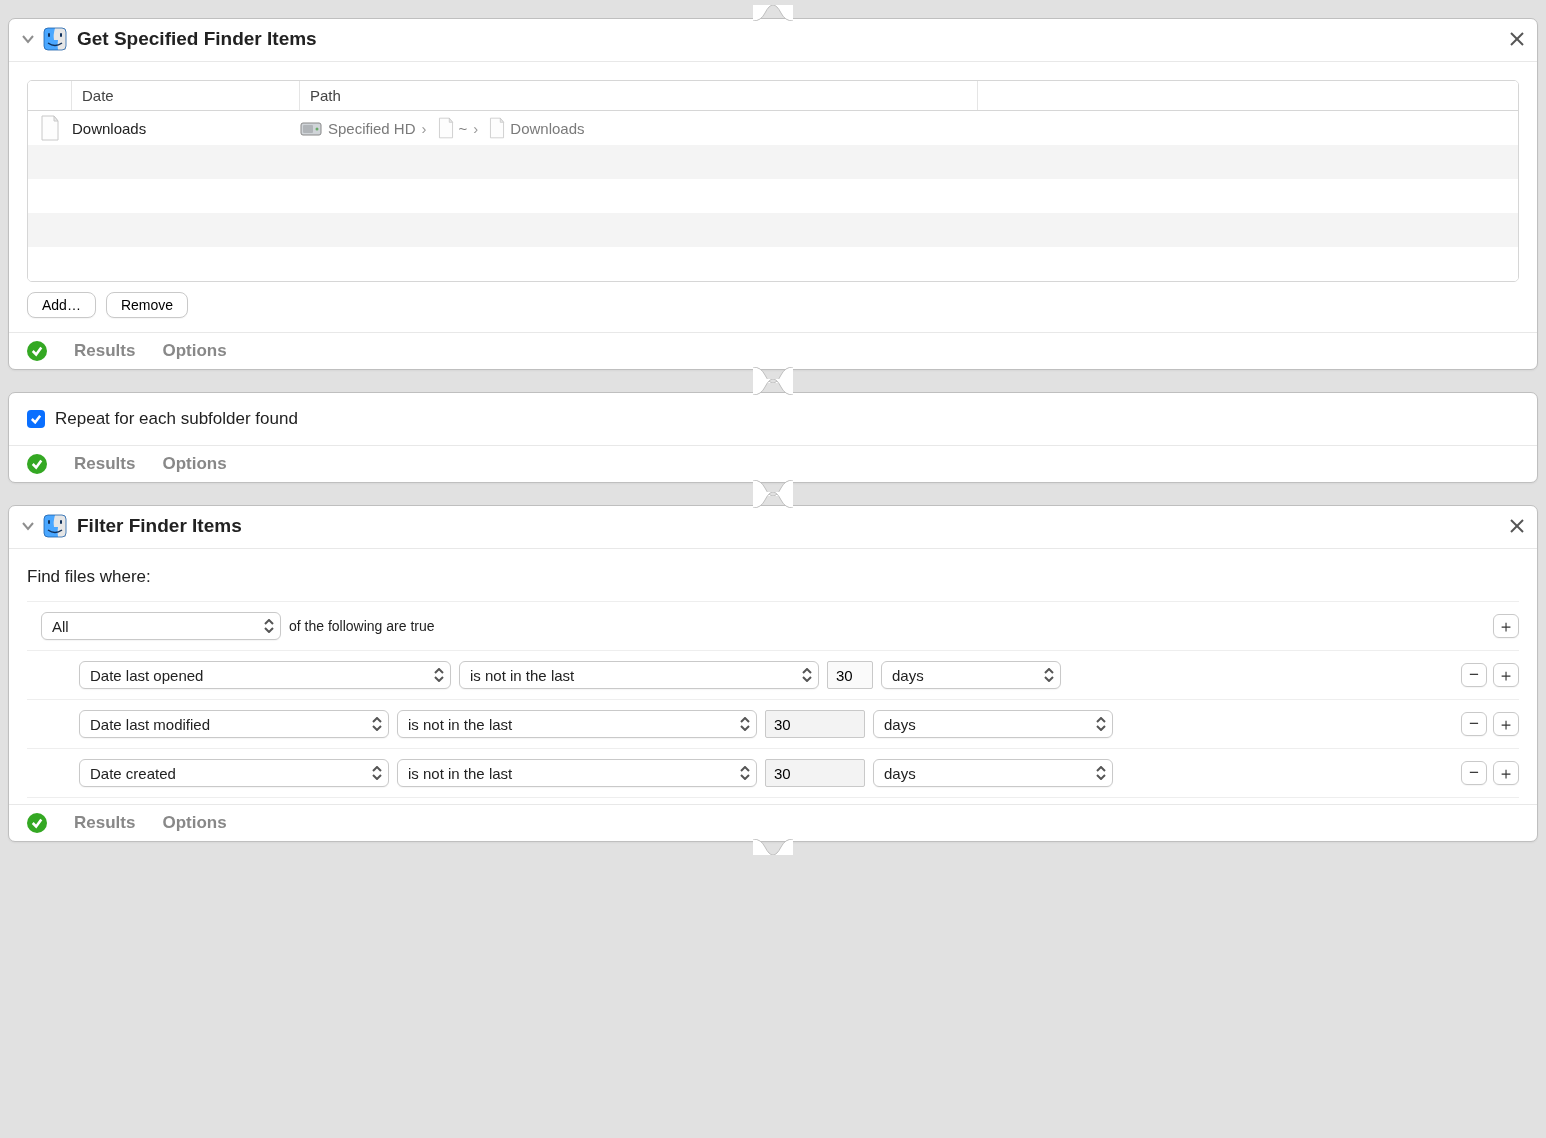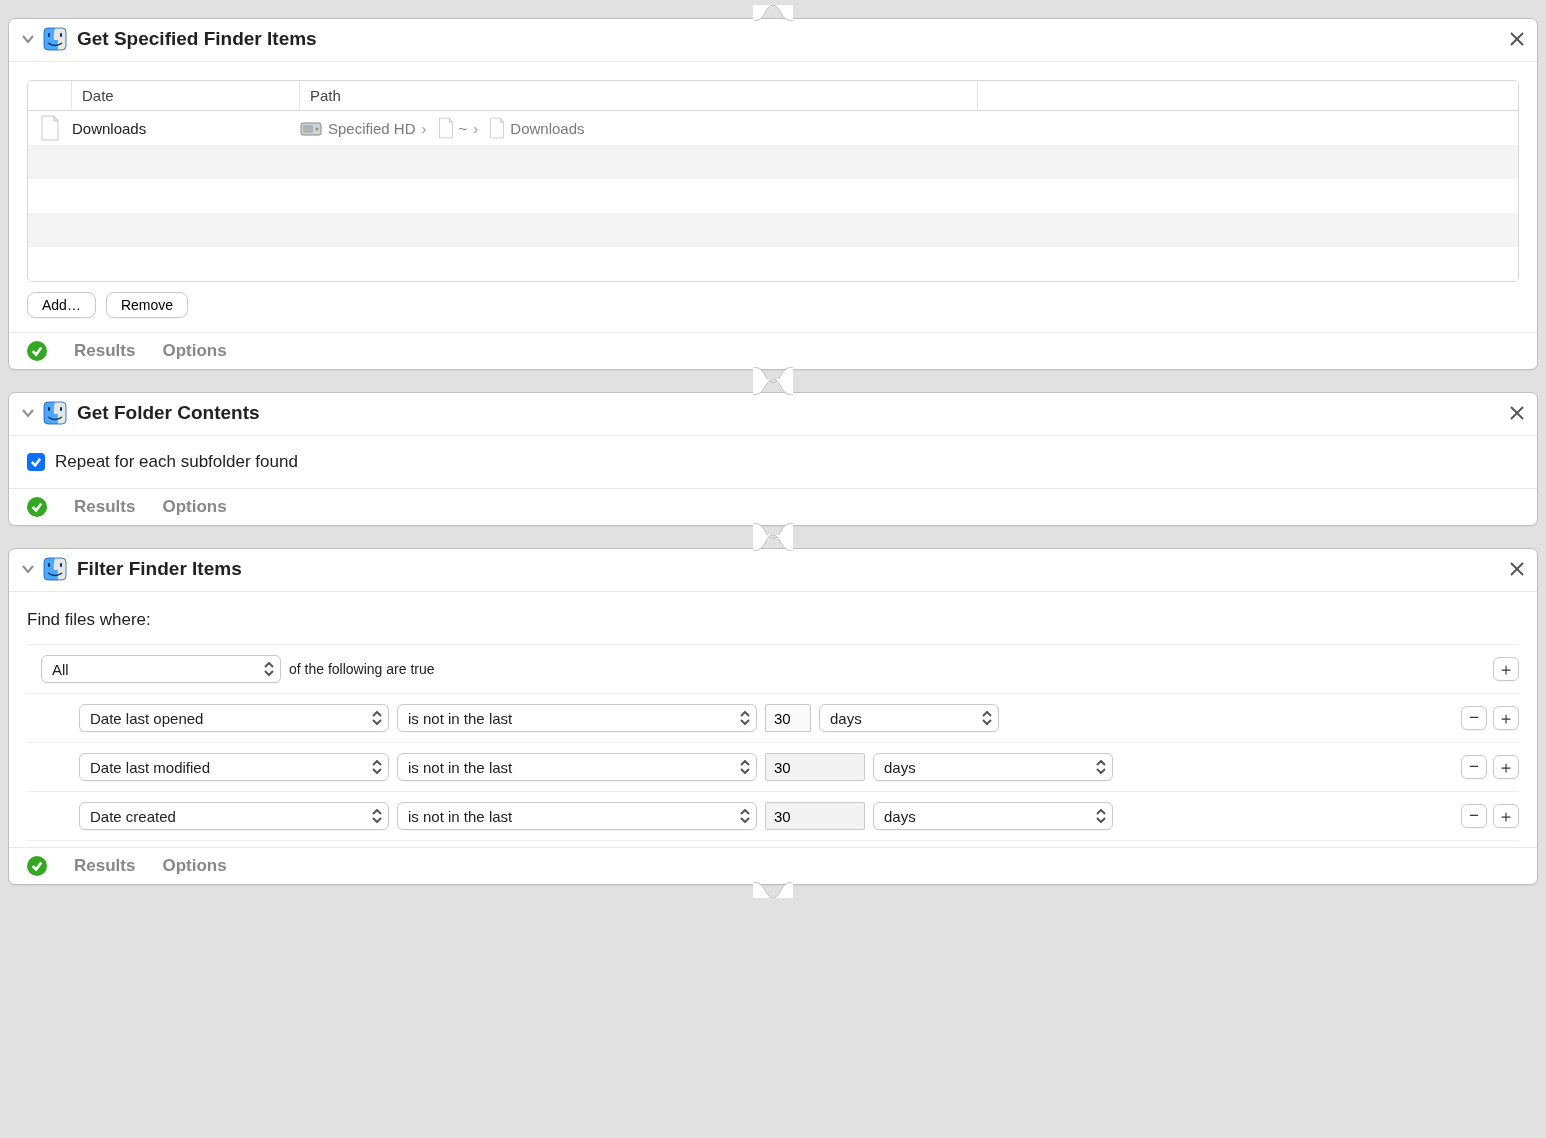--- a/index.html
+++ b/index.html
@@ -299,33 +299,20 @@
   </div>
 </div>
 
 <div class="action-block">
   <div class="notch notch-top">
     <svg viewBox="0 0 40 16">
         <use href="#notch-shape" transform="scale(1,-1) translate(0,-16)"></use>
       </svg>
   </div>
 
-  <div class="action-header">
-    <svg class="chevron-down" viewBox="0 0 14 14">
-        <polyline points="2,4 7,10 12,4"></polyline>
-      </svg>
-    <svg class="finder-icon" viewBox="0 0 24 24">
-        <use href="#finder-face"></use>
-      </svg>
-    <div class="action-title">Get Folder Contents</div>
-    <svg class="close-x" viewBox="0 0 16 16">
-        <line x1="2" y1="2" x2="14" y2="14"></line>
-        <line x1="14" y1="2" x2="2" y2="14"></line>
-      </svg>
-  </div>
 
   <div class="action-body">
     <div class="cb-row">
       <span class="mac-checkbox">
         <svg viewBox="0 0 14 12">
             <polyline points="2,6 6,10 12,2"></polyline>
           </svg>
       </span>
       <span style="font-size:17px">Repeat for each subfolder found</span>
     </div>
@@ -381,21 +368,21 @@
               </svg></span>
         </span>
         <span class="after-text">of the following are true</span>
         <div class="rule-actions">
           <span class="round-btn">＋</span>
         </div>
       </div>
 
       <div id="rules-container">
           <div class="rule-row">
-            <span class="mac-select" style="width:310px">
+            <span class="mac-select" style="width:372px">
               <span>Date last opened</span>
               <span class="updown"><svg viewBox="0 0 10 14">
                   <use href="#updown-arrows"></use>
                 </svg></span>
             </span>
             <span class="mac-select" style="width:360px">
               <span>is not in the last</span>
               <span class="updown"><svg viewBox="0 0 10 14">
                   <use href="#updown-arrows"></use>
                 </svg></span>

